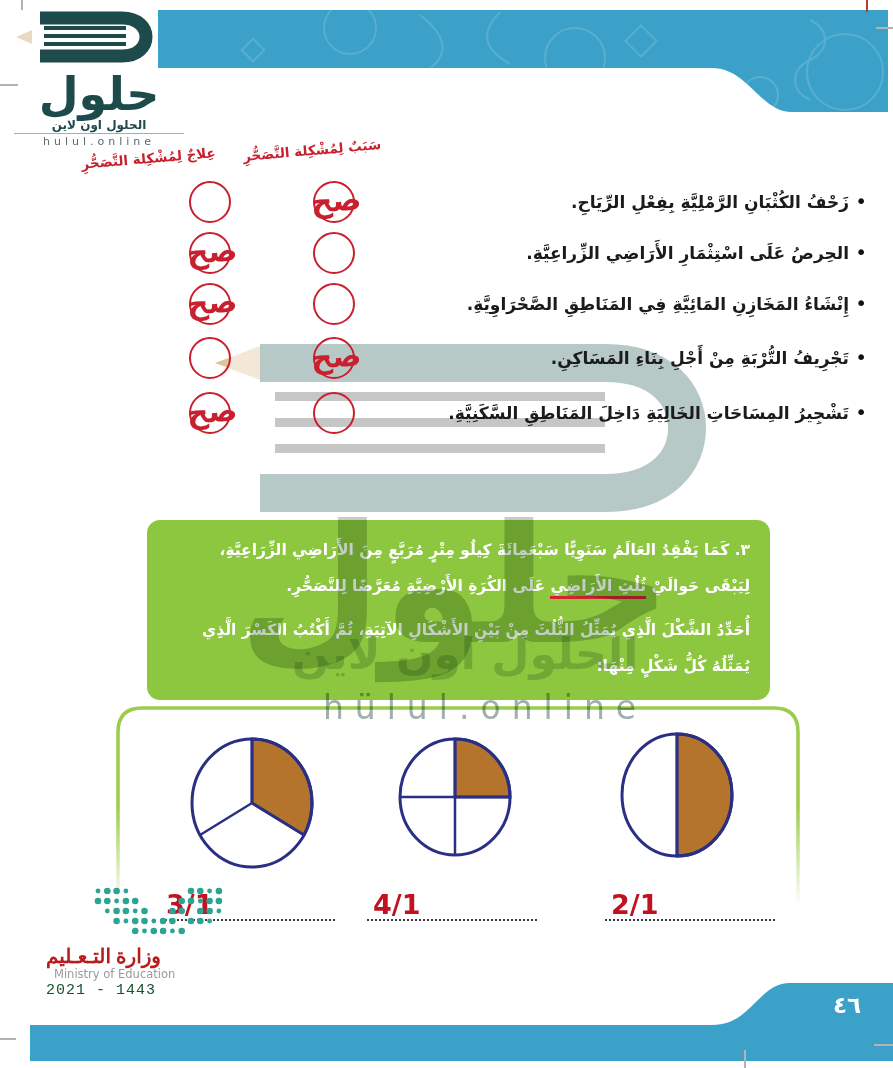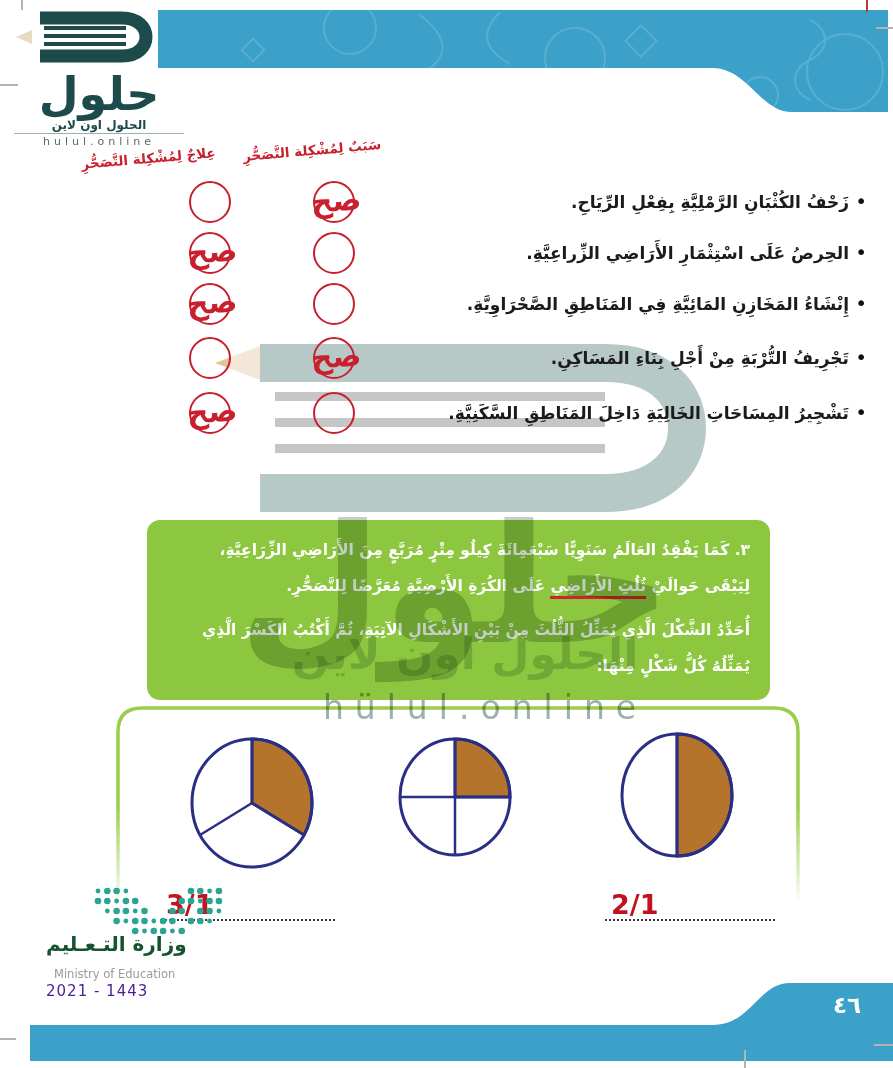--- a/index.html
+++ b/index.html
@@ -43,23 +43,23 @@
 
   
   .answer { position:absolute; top:879px; height:42px; border-bottom:2.5px dotted #3a3a3a; z-index:6; }
   .answer span { position:relative; top:10px; font-size:27px; font-weight:bold; color:#c1121f; background:transparent; padding:0 6px; }
   .answer.a1 { left:160px; width:175px; }
   .answer.a2 { left:367px; width:170px; }
   .answer.a3 { left:605px; width:170px; }
 
   
   .moe { position:absolute; left:42px; top:880px; width:210px; z-index:6; }
-  .moe-ar { position:absolute; left:4px; top:52px; font-size:20px; font-weight:bold; color:#14532d; white-space:nowrap; }
+  .moe-ar { position:absolute; left:4px; top:64px; font-size:20px; font-weight:bold; color:#b91c1c; white-space:nowrap;font-family:Liberation Serif, serif; }
   .moe-en { position:absolute; left:12px; top:87px; font-size:11.5px; color:#9a9a9a; white-space:nowrap; }
-  .moe-years { position:absolute; left:4px; top:102px; font-size:15px; color:#4c1d95; letter-spacing:1px; }
+  .moe-years { position:absolute; left:4px; top:102px; font-size:15px; color:#14532d; letter-spacing:1px;font-family:Liberation Mono, monospace; }
 
   
   .page-num { position:absolute; left:816px; top:992px; width:62px; text-align:center; color:#ffffff; font-size:23px; font-weight:bold; z-index:7; }
 
   
   .crop { position:absolute; background:#b3b3b3; z-index:8; }
   .crop.red { background:#c0392b; }
 </style>
 </head>
 <body>
@@ -194,20 +194,21 @@
       </g>
       <g>
         <path d="M677,70 L677,9 A55,61 0 0 1 677,131 Z" fill="#b4742c" stroke="#2b2f84" stroke-width="3"></path>
         <line x1="677" y1="70" x2="677" y2="9" stroke="#2b2f84" stroke-width="2.5"></line>
         <line x1="677" y1="70" x2="677" y2="131" stroke="#2b2f84" stroke-width="2.5"></line>
         <ellipse cx="677" cy="70" rx="55" ry="61" fill="none" stroke="#2b2f84" stroke-width="3"></ellipse>
       </g>
     </svg>
 
   <div class="answer a1"><span>3/1</span></div>
+  <div class="answer a2"><span>4/1</span></div>
   <div class="answer a3"><span>2/1</span></div>
 
   <div class="moe">
     <svg id="moe-dots" style="left:48px;top:4px;" width="140" height="56" viewBox="0 0 140 56" fill="#2ba493">
         <circle cx="8" cy="7" r="2.4"></circle>
         <circle cx="17.3" cy="7" r="3.3"></circle>
         <circle cx="26.6" cy="7" r="3.3"></circle>
         <circle cx="35.900000000000006" cy="7" r="2.4"></circle>
         <circle cx="101" cy="7" r="3.3"></circle>
         <circle cx="110.30000000000001" cy="7" r="3.3"></circle>

